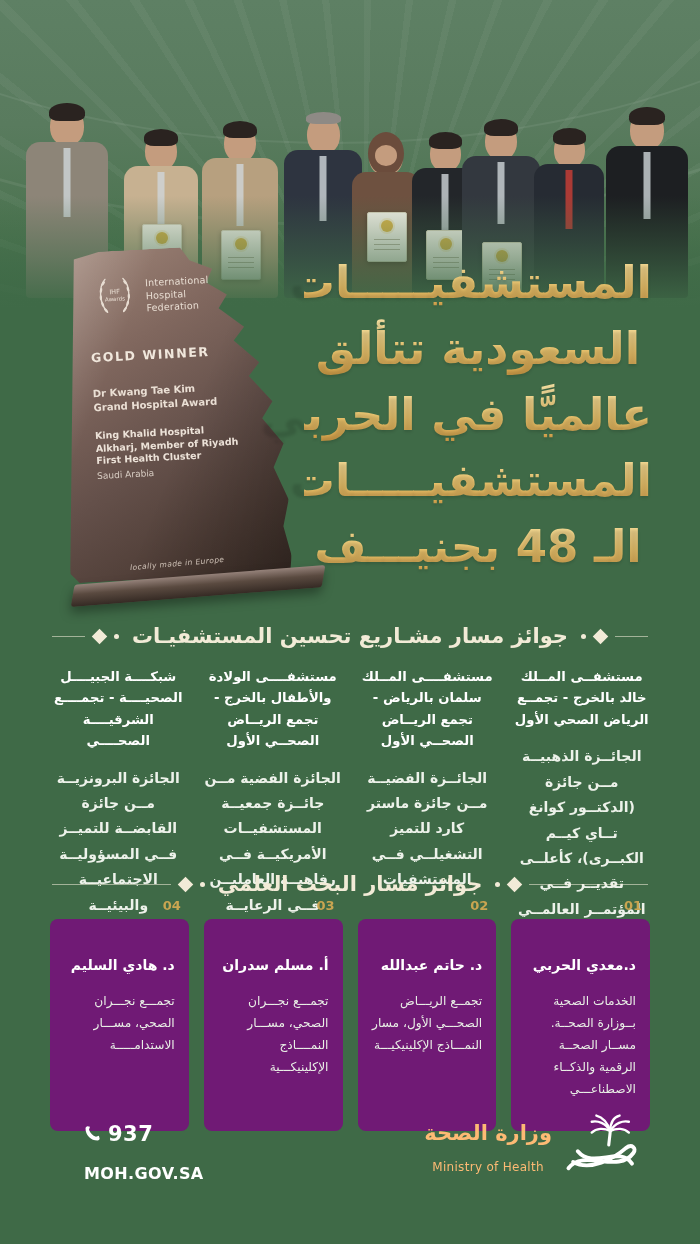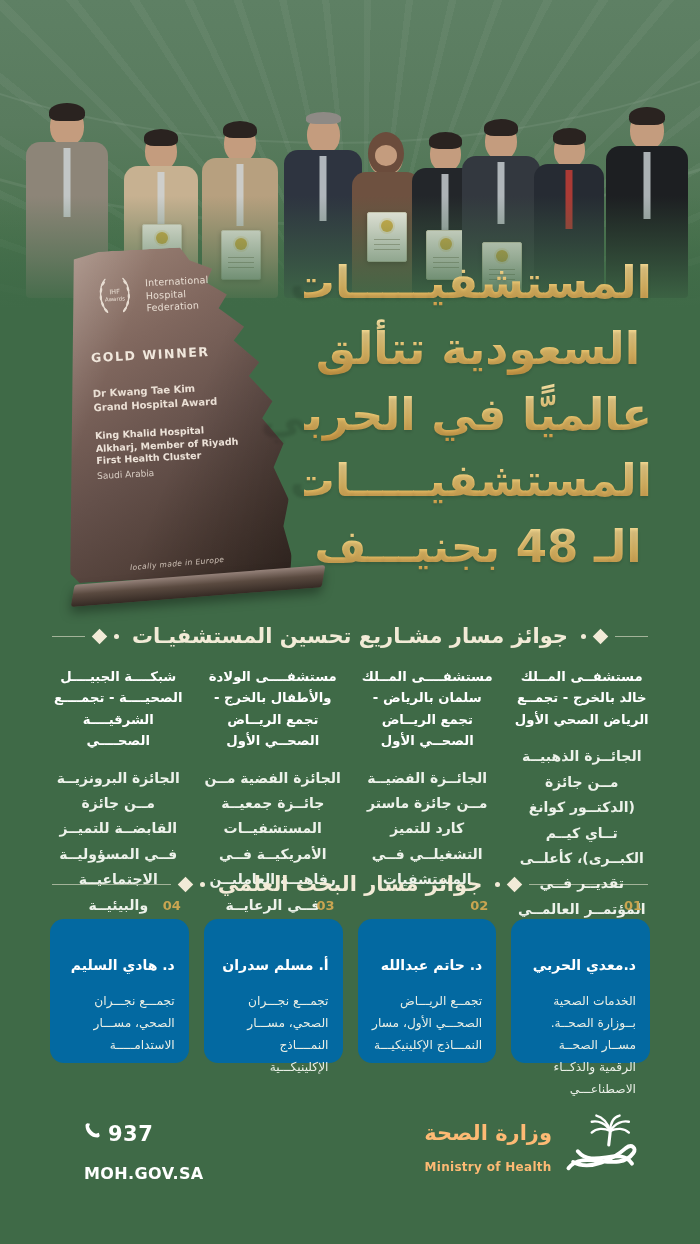--- a/index.html
+++ b/index.html
@@ -85,34 +85,34 @@
     display:flex; direction:rtl; gap:18px;}
   .col{flex:1; direction:rtl;}
   .col .c-title{font-size:13.2px; font-weight:bold; color:#ffffff; line-height:1.62; text-align:center;}
   .col .c-body{margin-top:14px; font-size:14px; color:#edf2ea; line-height:1.82; text-align:center; font-weight:700;}
   
   .cards{position:absolute; top:898px; left:0; width:700px; padding:0 50px; box-sizing:border-box;
     display:flex; direction:rtl; gap:15px;}
   .slot{flex:1;}
   .card-num{text-align:left; direction:ltr; padding:0 8px 6px 0; font-size:13px; font-weight:bold; color:#c9a551;}
   .slot .card-num{text-align:right;}
-  .card{background:#0369a1; border-radius:14px; height:144px; padding:30px 14px 0; box-sizing:border-box;
+  .card{background:#701a75; border-radius:8px; height:212px; padding:30px 14px 0; box-sizing:border-box;
     direction:rtl; text-align:right;}
   .card .name{font-size:14px; font-weight:bold; color:#ffffff; margin-top:8px;}
   .card .body{margin-top:18px; font-size:12.2px; color:#e9efe6; line-height:1.8;}
   
   .footer{position:absolute; left:0; top:1108px; width:700px; height:80px;}
   .contact{position:absolute; left:84px; top:14px; color:#ffffff;}
-  .contact .phone-row{display:flex; align-items:flex-start; gap:7px;}
+  .contact .phone-row{display:flex; align-items:flex-end; gap:7px;}
   .contact .phone-num{font-size:21px; font-weight:bold; letter-spacing:.5px;}
   .contact .site{font-size:16px; font-weight:bold; margin-top:18px; letter-spacing:.4px;}
   .moh{position:absolute; right:60px; top:6px; display:flex; align-items:center; gap:10px;}
   .moh-text{text-align:center; color:#fdba74;}
   .moh-ar{font-size:21px; font-weight:bold; line-height:24px;}
-  .moh-en{font-size:12px; font-weight:700; margin-top:15px; letter-spacing:.3px;}
+  .moh-en{font-size:12px; font-weight:400; margin-top:15px; letter-spacing:.3px;}
 </style>
 </head>
 <body>
 
 <div class="poster">
 
   <div class="photo">
     <div class="rays"></div>
     <div class="swoosh s1"></div>
     <div class="swoosh s2"></div>

